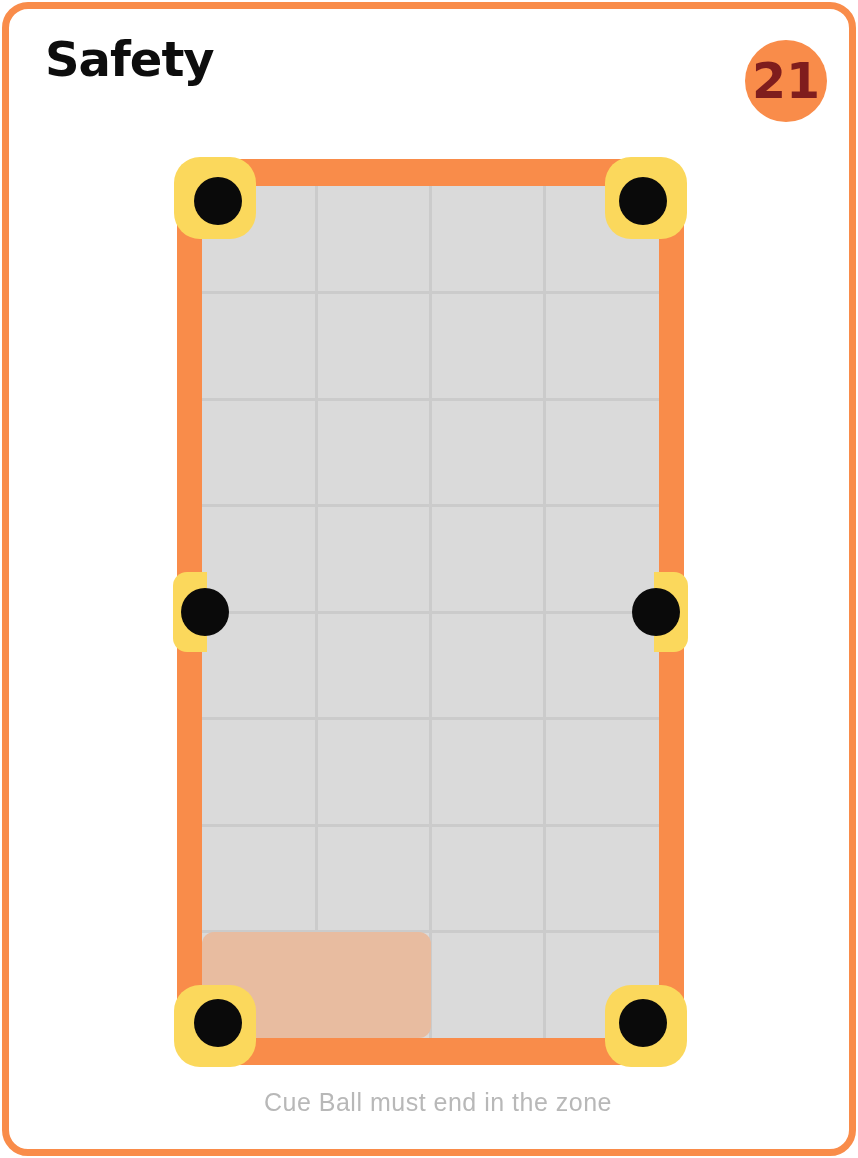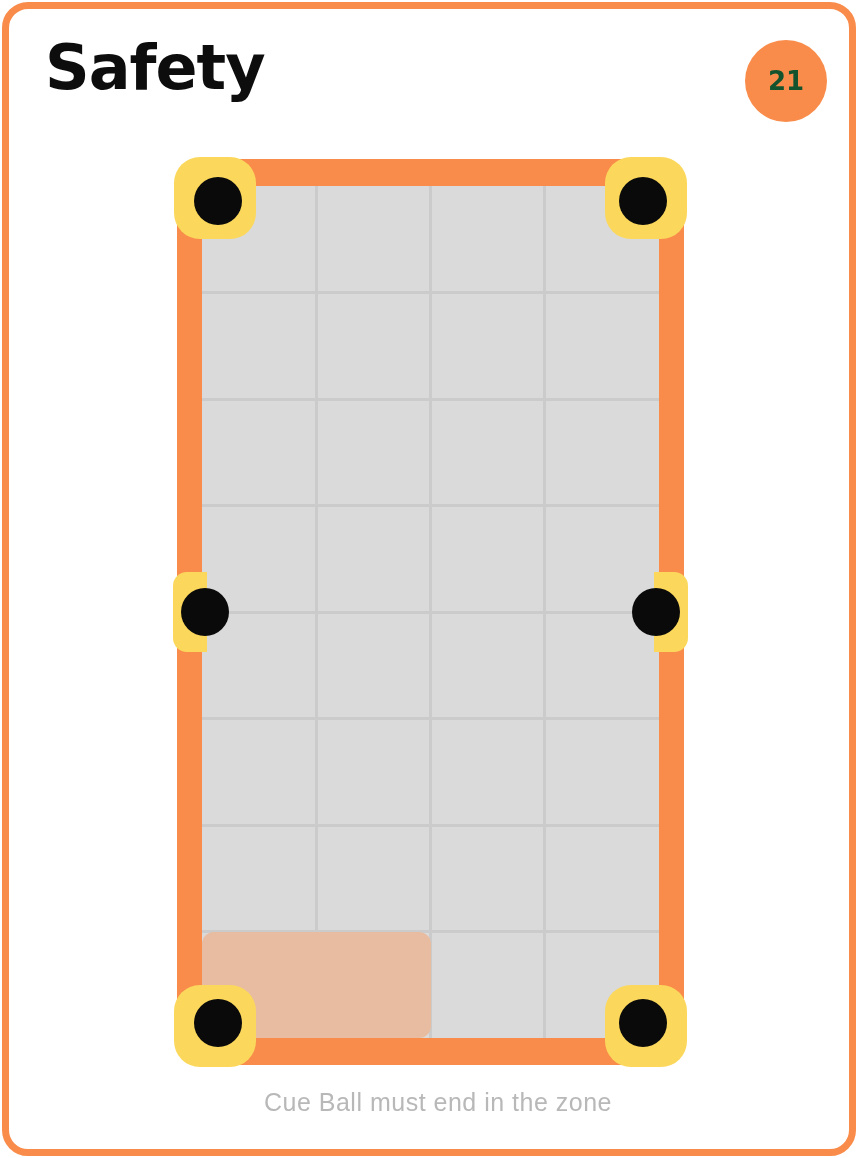--- a/index.html
+++ b/index.html
@@ -7,25 +7,25 @@
     position:relative;width:858px;height:1158px;background:#ffffff;overflow:hidden;
     font-family:"DejaVu Sans","Liberation Sans",sans-serif;
   }
   .card{
     position:absolute;left:2px;top:2px;width:854px;height:1154px;
     box-sizing:border-box;border:7px solid var(--orange);border-radius:26px;
     background:var(--card-bg);
   }
   .title{
     position:absolute;left:36px;top:22px;
-    font-size:62px;font-weight:800;letter-spacing:-1px;color:var(--title-text);
+    font-size:48px;font-weight:800;letter-spacing:-1px;color:var(--title-text);
   }
   .badge{
     position:absolute;left:736px;top:31px;width:82px;height:82px;border-radius:50%;
-    background:var(--orange);color:#14532d;font-size:26px;font-weight:800;
+    background:var(--orange);color:#7f1d1d;font-size:49px;font-weight:800;
     display:flex;align-items:center;justify-content:center;
   }
   .table{position:absolute;left:168px;top:150px;width:507px;height:906px;}
   .rail{position:absolute;left:0;top:0;width:507px;height:906px;background:var(--orange);border-radius:26px;}
   .felt{position:absolute;left:25px;top:27px;width:457px;height:852px;background:var(--felt);}
   .gl-v{position:absolute;top:0;width:3px;height:100%;background:var(--grid-line);}
   .gl-h{position:absolute;left:0;height:3px;width:100%;background:var(--grid-line);}
   .zone{position:absolute;background:var(--zone);border-radius:12px;}
   .pocket-liner{position:absolute;background:var(--yellow);}
   .pocket-liner.corner{width:82px;height:82px;border-radius:26px;}

